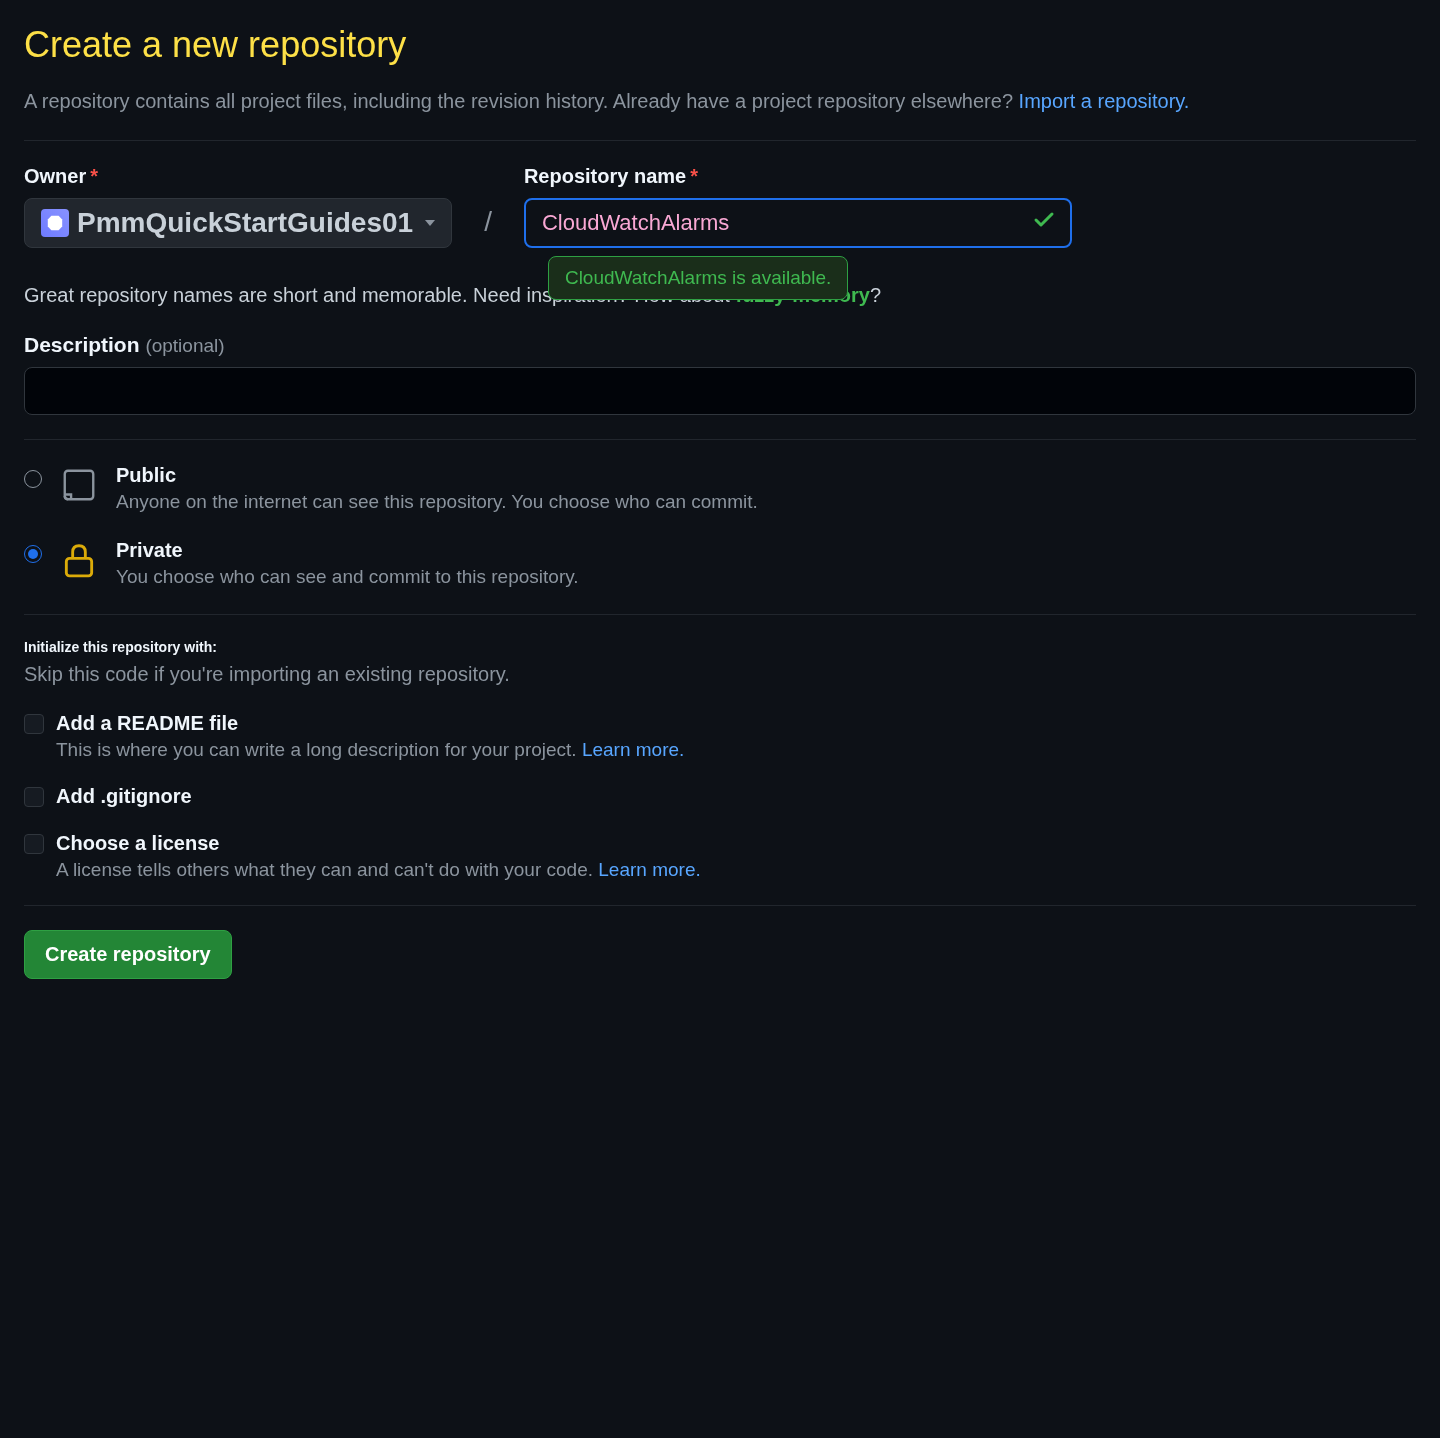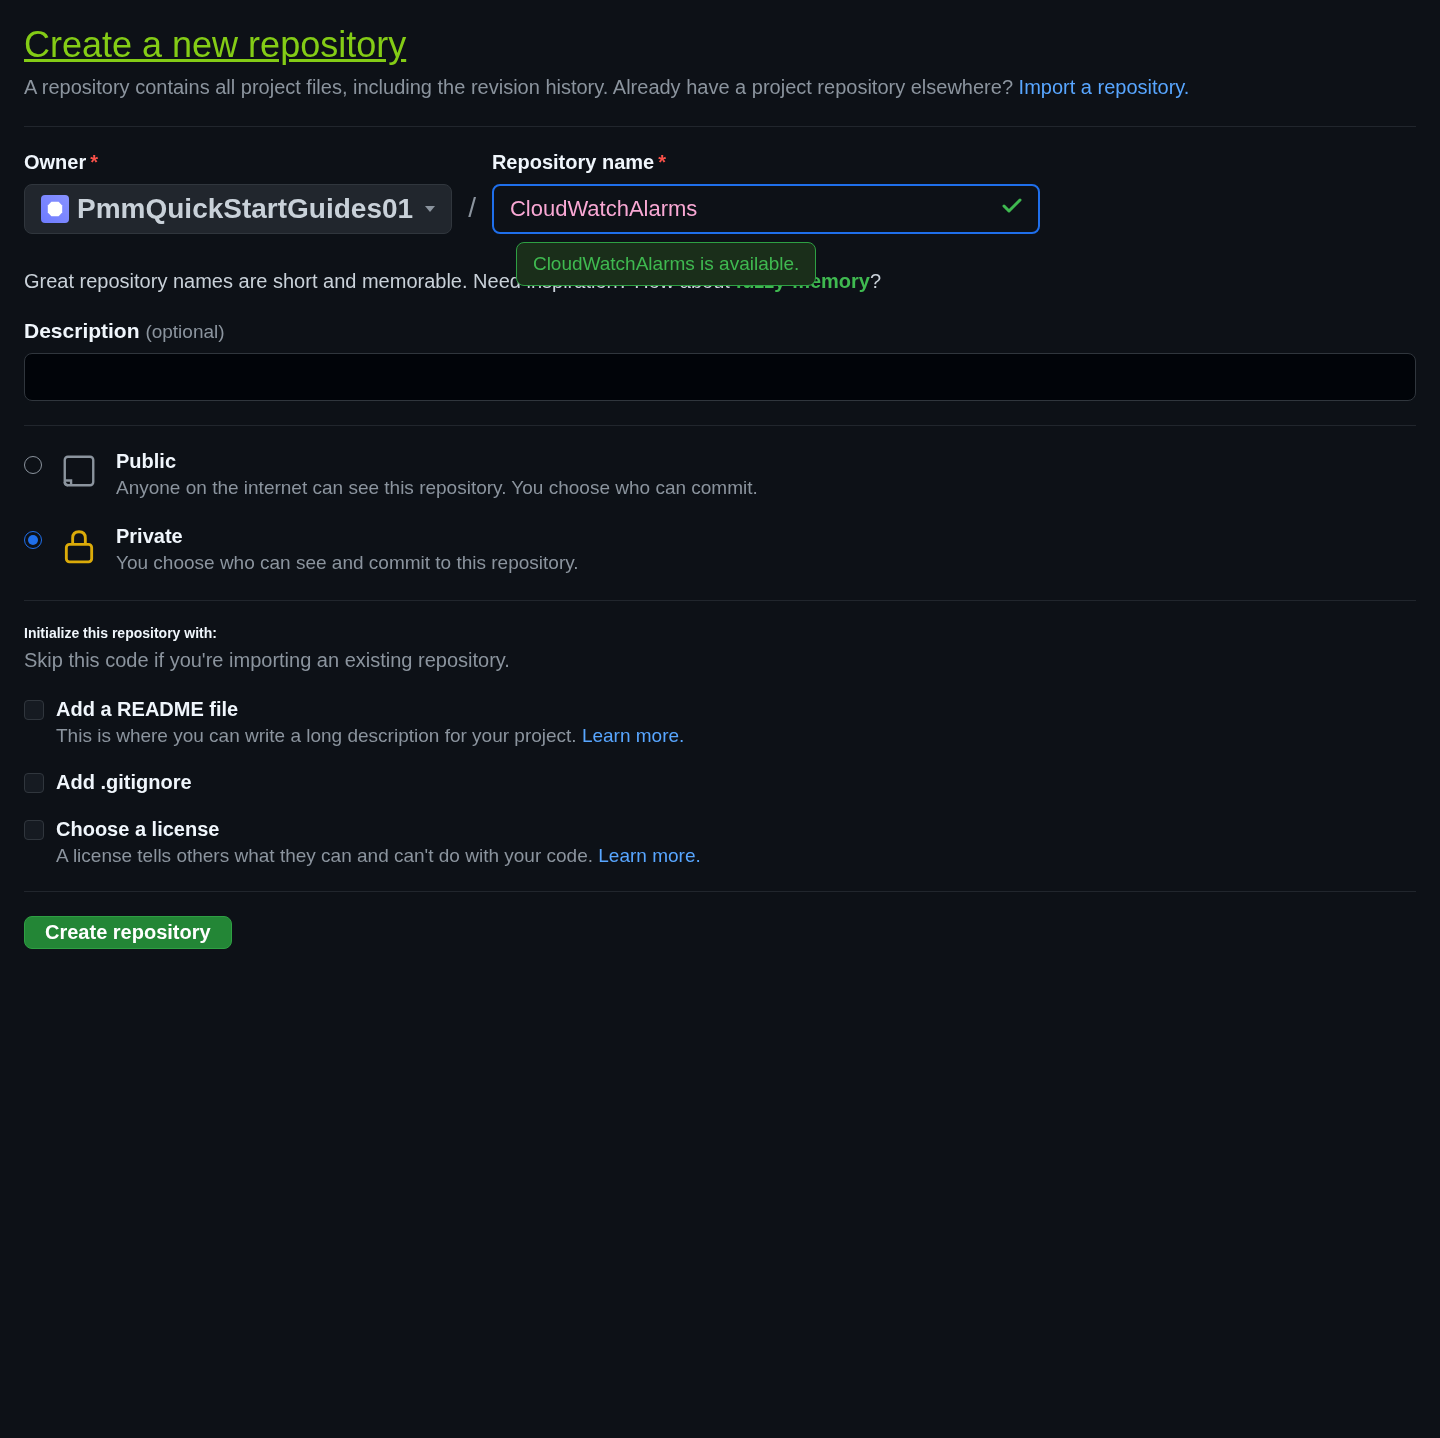--- a/index.html
+++ b/index.html
@@ -9,45 +9,44 @@
     }
     body {
       background-color: #0d1117;
       color: #c9d1d9;
       font-family: -apple-system, BlinkMacSystemFont, "Segoe UI", Helvetica, Arial, sans-serif;
       font-size: 18px;
       padding: 24px;
       width: 1440px;
     }
     .page-title {
-      color: #84cc16;
+      color: #fde047;
       font-size: 36px;
       font-weight: 400;
-      margin-bottom: 6px;
-      text-decoration: underline;
+      margin-bottom: 20px;
     }
     .page-subtitle {
       color: #8b949e;
       font-size: 20px;
       line-height: 1.5;
     }
     .link {
       color: #58a6ff;
       text-decoration: none;
       cursor: pointer;
     }
     .divider {
       border: none;
       border-top: 1px solid #21262d;
       margin: 24px 0;
     }
     .form-row {
       display: flex;
       align-items: flex-end;
-      gap: 16px;
+      gap: 32px;
       margin-bottom: 20px;
     }
     .form-group {
       display: flex;
       flex-direction: column;
     }
     .label {
       color: #f0f6fc;
       font-weight: 600;
       font-size: 20px;
@@ -247,21 +246,21 @@
       color: #8b949e;
       font-size: 19px;
       margin-top: 4px;
       margin-left: 32px;
     }
     .create-button {
       background-color: #238636;
       border: 1px solid #2ea043;
       border-radius: 8px;
       color: #ffffff;
-      padding: 4px 20px;
+      padding: 12px 20px;
       font-size: 20px;
       font-weight: 600;
       cursor: pointer;
     }
   </style>
 </head>
 <body>
 
 
 

